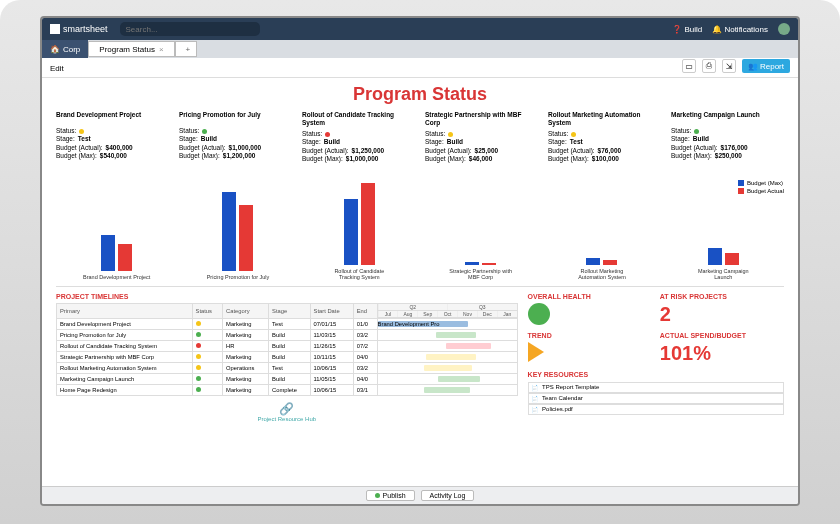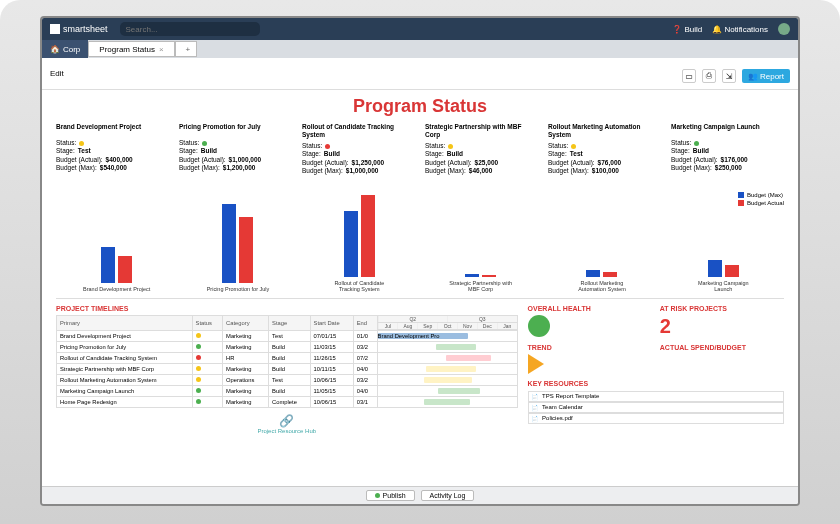--- a/index.html
+++ b/index.html
@@ -8,21 +8,21 @@
 .screen{background:#fff;width:760px;height:490px;border:2px solid #888;border-radius:4px;overflow:hidden;position:relative}
 .topbar{background:#2a3e56;height:22px;display:flex;align-items:center;padding:0 8px;color:#fff;font-size:9px}
 .logo{display:flex;align-items:center;gap:3px}
 .logo-mark{width:10px;height:10px;background:#fff;display:inline-block}
 .search{background:#1e2f42;border:none;height:14px;width:140px;margin-left:12px;color:#ccc;font-size:8px;padding:0 6px;border-radius:5px}
 .top-right{margin-left:auto;display:flex;align-items:center;gap:10px;font-size:8px}
 .tabbar{background:#d9dde2;height:18px;display:flex;align-items:center;font-size:8px}
 .hometab{background:#3b5170;color:#fff;padding:0 8px;height:18px;display:flex;align-items:center;gap:3px}
 .tab{background:#fff;padding:0 10px;height:16px;display:flex;align-items:center;border:1px solid #bbb;cursor:pointer}
 .tab-add{width:14px;text-align:center;color:#666}
-.toolbar{height:32px;border-bottom:1px solid #ddd;display:flex;align-items:flex-start;padding:11px 8px;font-size:8px}
+.toolbar{height:20px;border-bottom:1px solid #ddd;display:flex;align-items:flex-end;padding:4px 8px;font-size:8px}
 .tool-right{margin-left:auto;display:flex;gap:6px;align-items:center}
 .ticon{width:14px;height:14px;border:1px solid #ccc;border-radius:2px;display:flex;align-items:center;justify-content:center;font-size:8px;cursor:pointer}
 .share{background:#2da8e0;color:#fff;padding:0 6px;height:14px;border-radius:2px;display:flex;align-items:center;gap:2px;font-size:8px}
 .content{padding:4px 14px;height:calc(100% - 78px);overflow:hidden}
 h1{color:#d93636;text-align:center;font-size:18px;font-weight:700;margin:2px 0 6px}
 .cards{display:flex;gap:10px;justify-content:space-between}
 .card{flex:1;font-size:6.5px;line-height:1.3}
 .card-title{font-weight:700;margin-bottom:2px;min-height:14px}
 .card-row{display:flex;gap:3px;align-items:center}
 .dot{width:5px;height:5px;border-radius:50%;display:inline-block}
@@ -330,20 +330,21 @@
           <div class="big-num">2</div>
         </div>
       </div>
       <div class="metrics" style="margin-top:6px">
         <div class="metric">
           <div class="section-title">TREND</div>
           <div class="big-arrow"></div>
         </div>
         <div class="metric">
           <div class="section-title">ACTUAL SPEND/BUDGET</div>
+          <div class="big-num">101%</div>
         </div>
       </div>
       <div class="metric" style="margin-top:6px">
         <div class="section-title">KEY RESOURCES</div>
         <div class="key-res" id="keyres">
                 <div><span>📄</span> TPS Report Template</div>
                 <div><span>📄</span> Team Calendar</div>
                 <div><span>📄</span> Policies.pdf</div>
               </div>
       </div>

